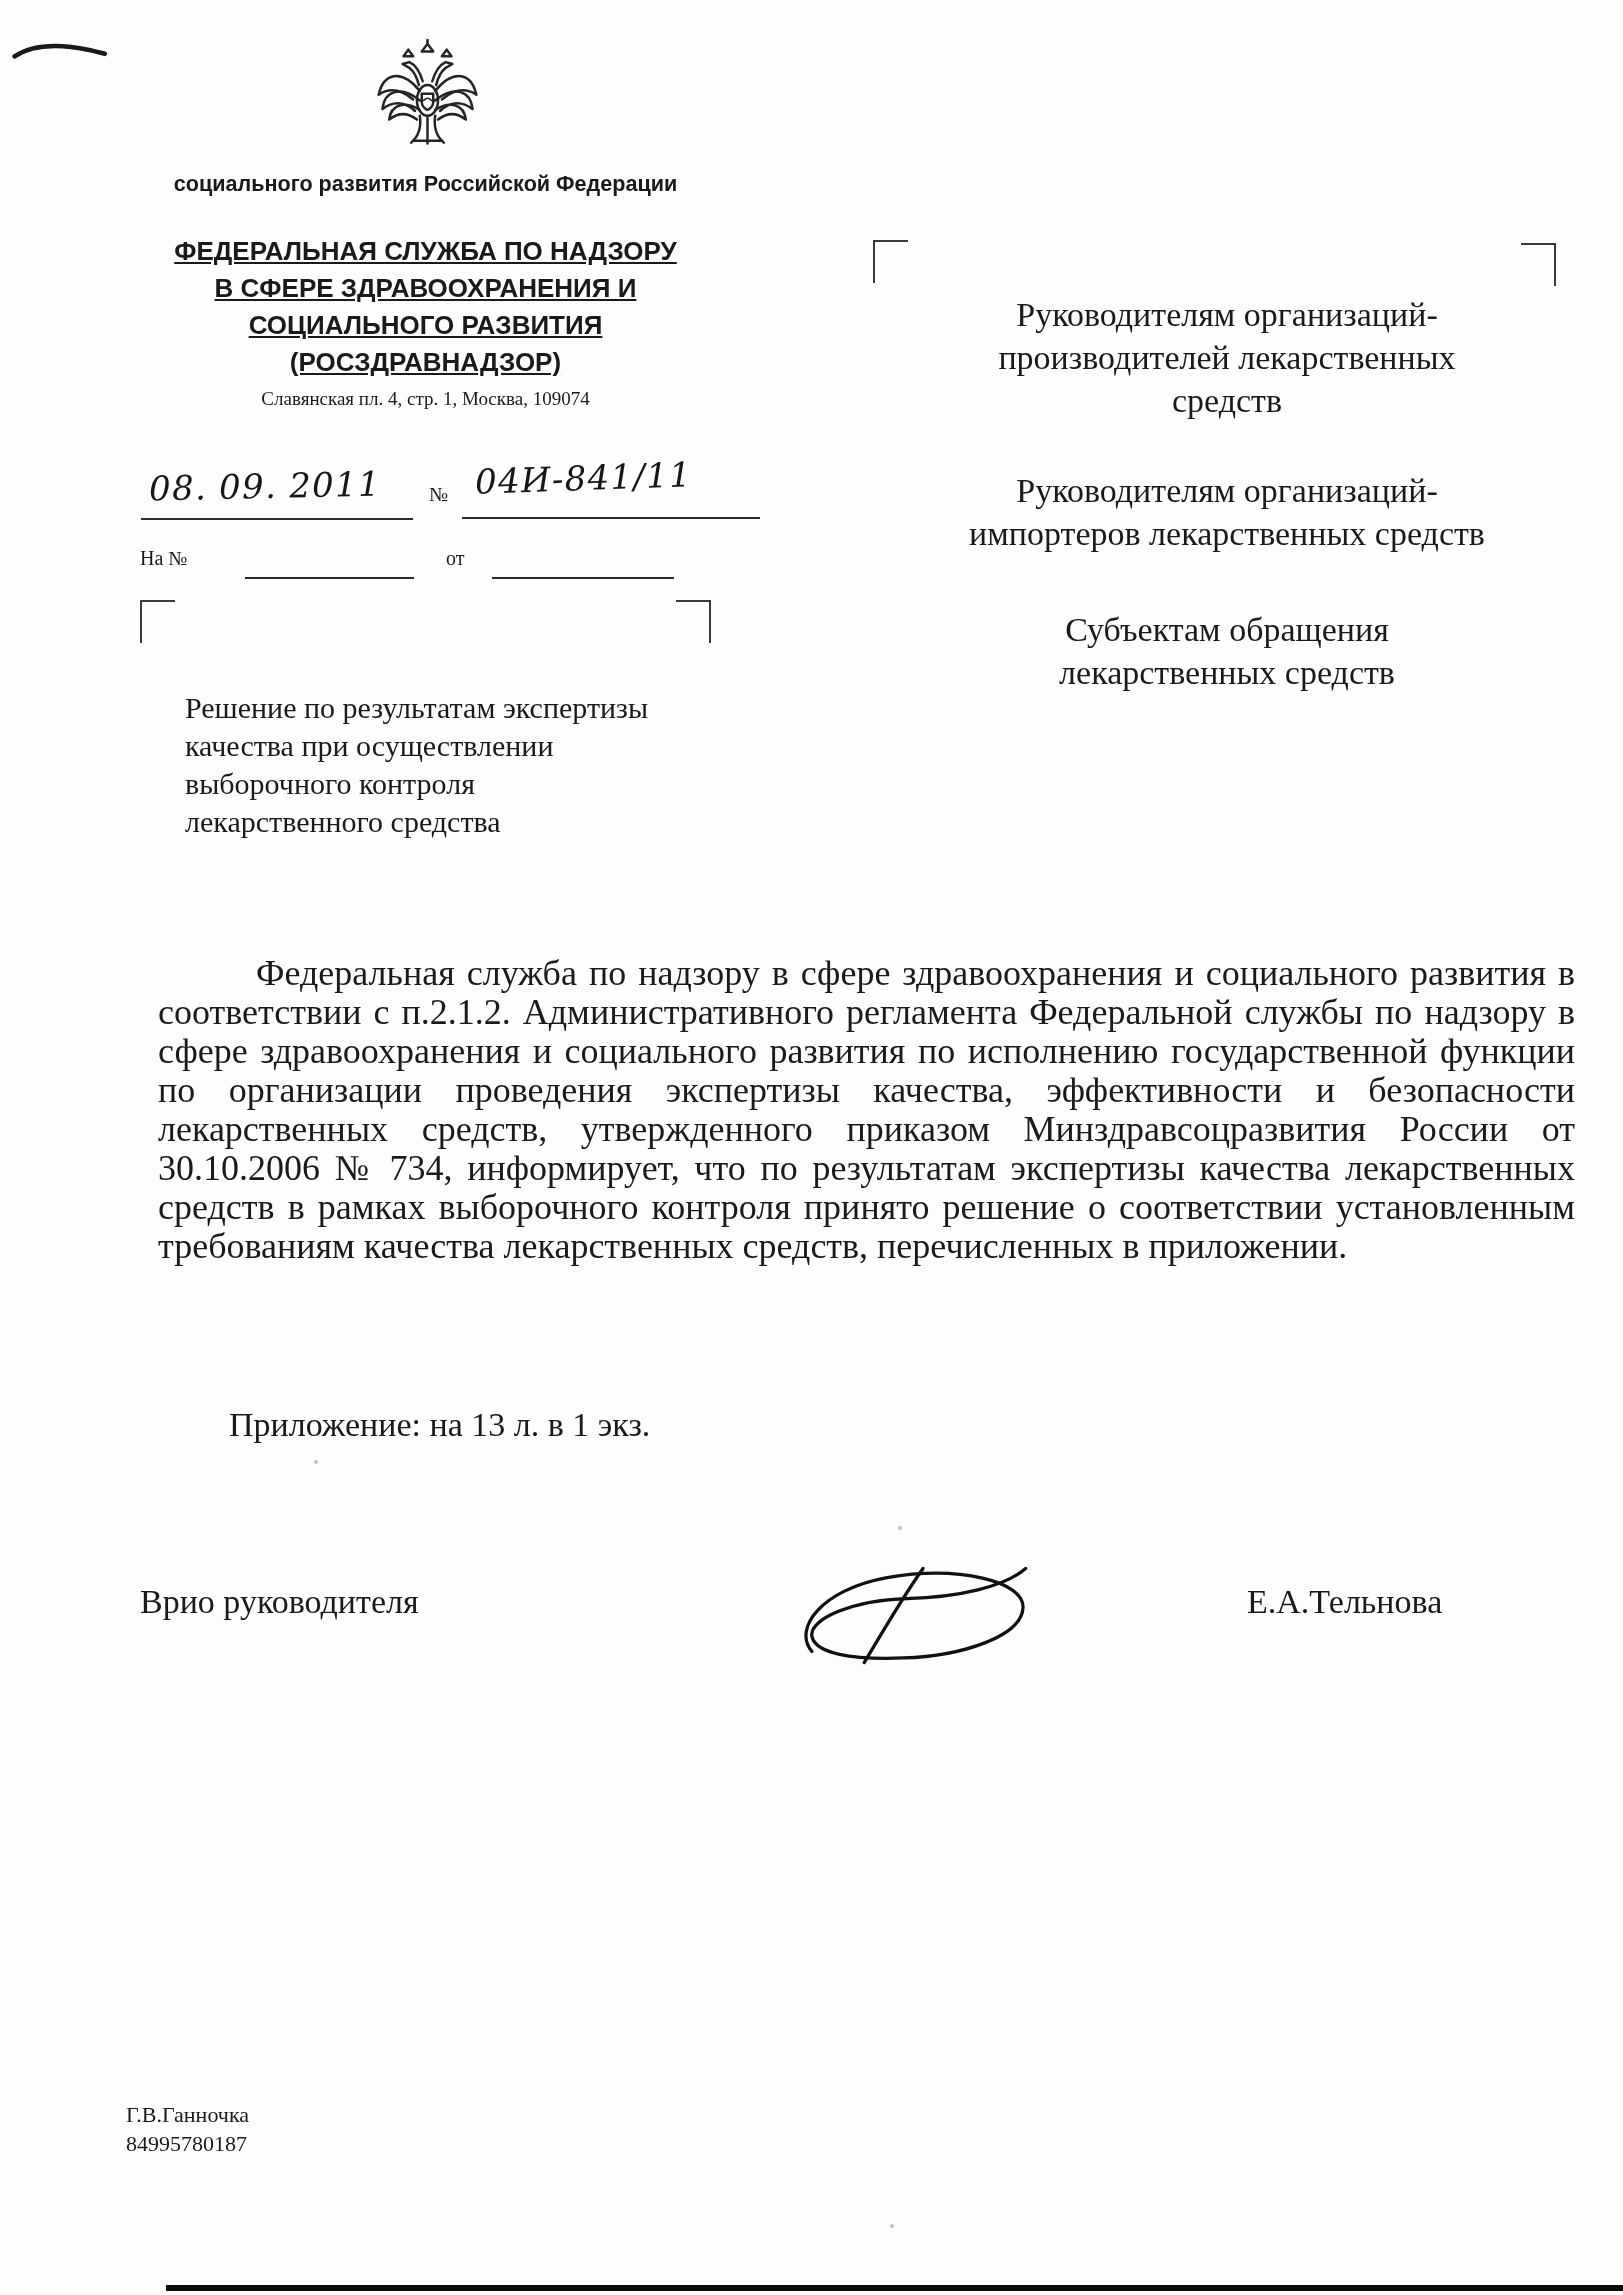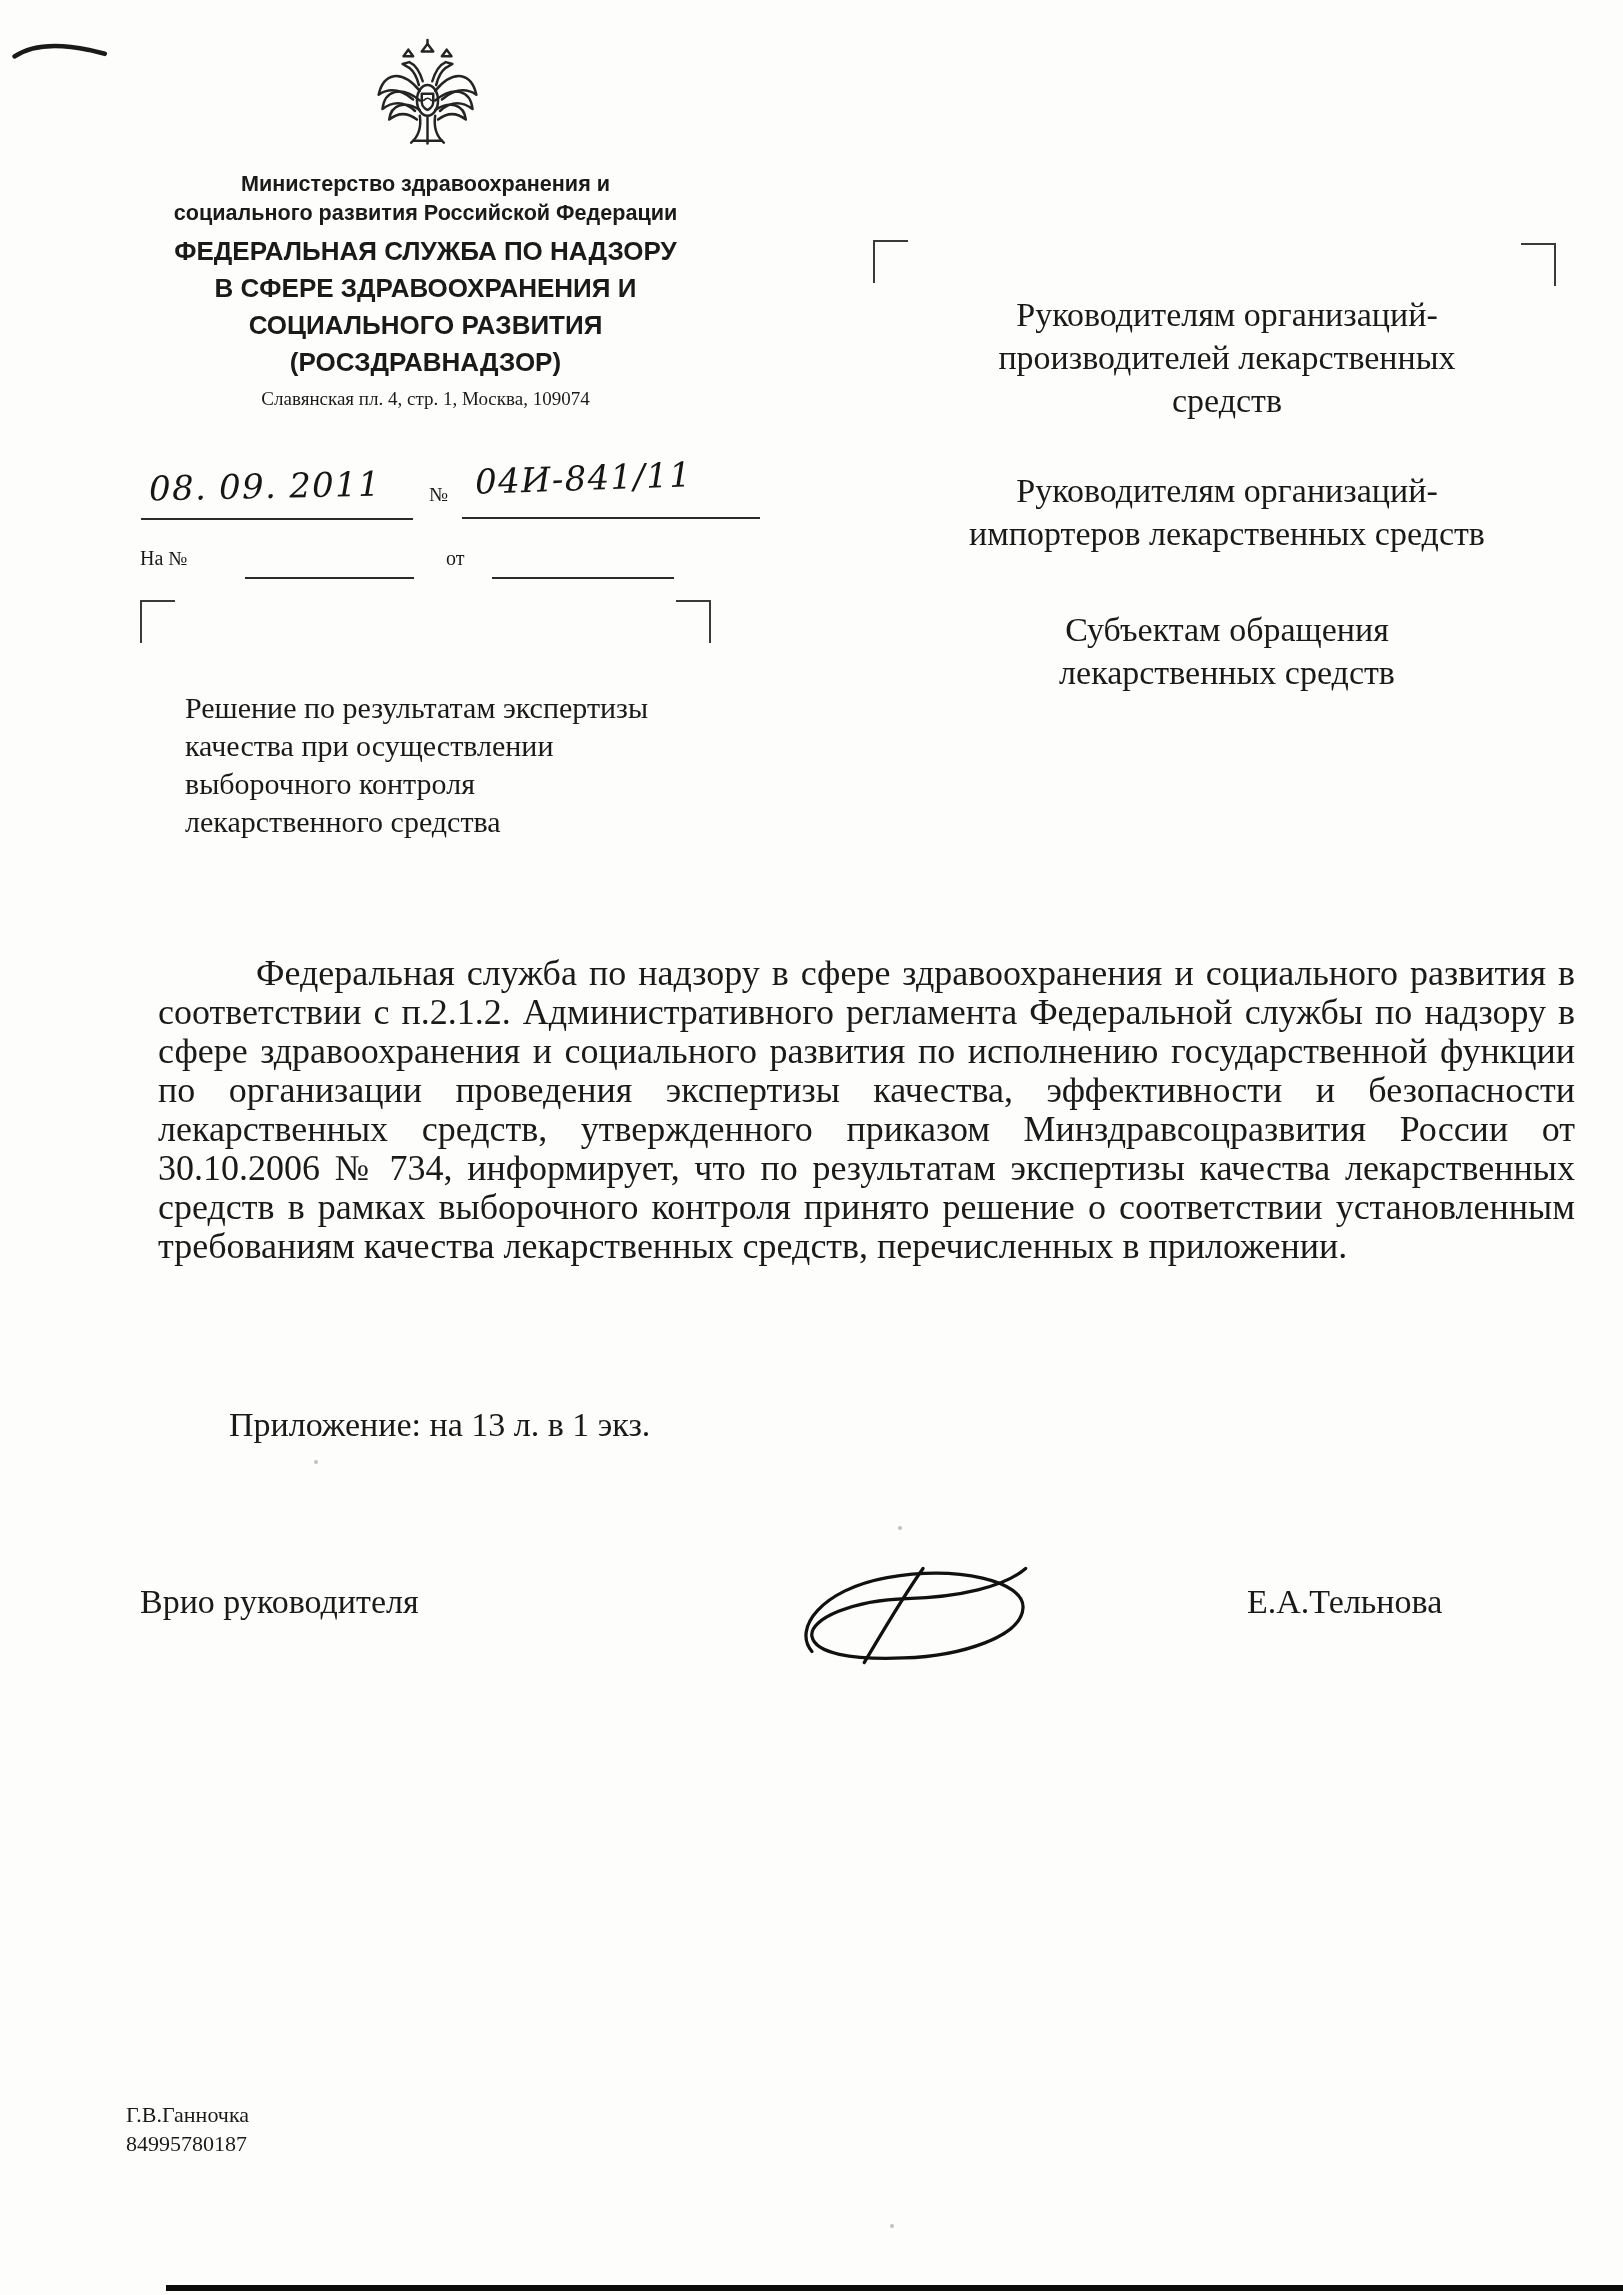--- a/index.html
+++ b/index.html
@@ -17,21 +17,21 @@
   
   .lh-col { left:98px; width:655px; text-align:center; }
   .ministry {
     top:169px;
     font-family:"Liberation Sans", sans-serif;
     font-weight:bold; font-size:21.6px; line-height:29px;
   }
   .service {
     top:233px;
     font-family:"Liberation Sans", sans-serif;
-    font-weight:bold; font-size:26px; line-height:37px;
+    font-weight:bold; font-size:26px; line-height:37px;text-decoration:underline;
   }
   .addr {
     top:383px;
     font-size:19px; line-height:31px;
   }
 
   
   .hw {
     font-family:"DejaVu Serif", serif;
     font-style:italic;
@@ -123,21 +123,20 @@
 
         <path d="M52 78 C54 92 50 100 43 106"></path>
         <path d="M60 80 L60 107"></path>
         <path d="M68 78 C66 92 70 100 77 106"></path>
         <path d="M45 104 h30"></path>
       </g>
     </svg>
   </div>
 
   <div class="abs lh-col ministry">
-    <div>Министерство здравоохранения и</div>
     <div>социального развития Российской Федерации</div>
   </div>
 
   <div class="abs lh-col service">
     <div>ФЕДЕРАЛЬНАЯ СЛУЖБА ПО НАДЗОРУ</div>
     <div>В СФЕРЕ ЗДРАВООХРАНЕНИЯ И</div>
     <div>СОЦИАЛЬНОГО РАЗВИТИЯ</div>
     <div>(РОСЗДРАВНАДЗОР)</div>
   </div>
 

